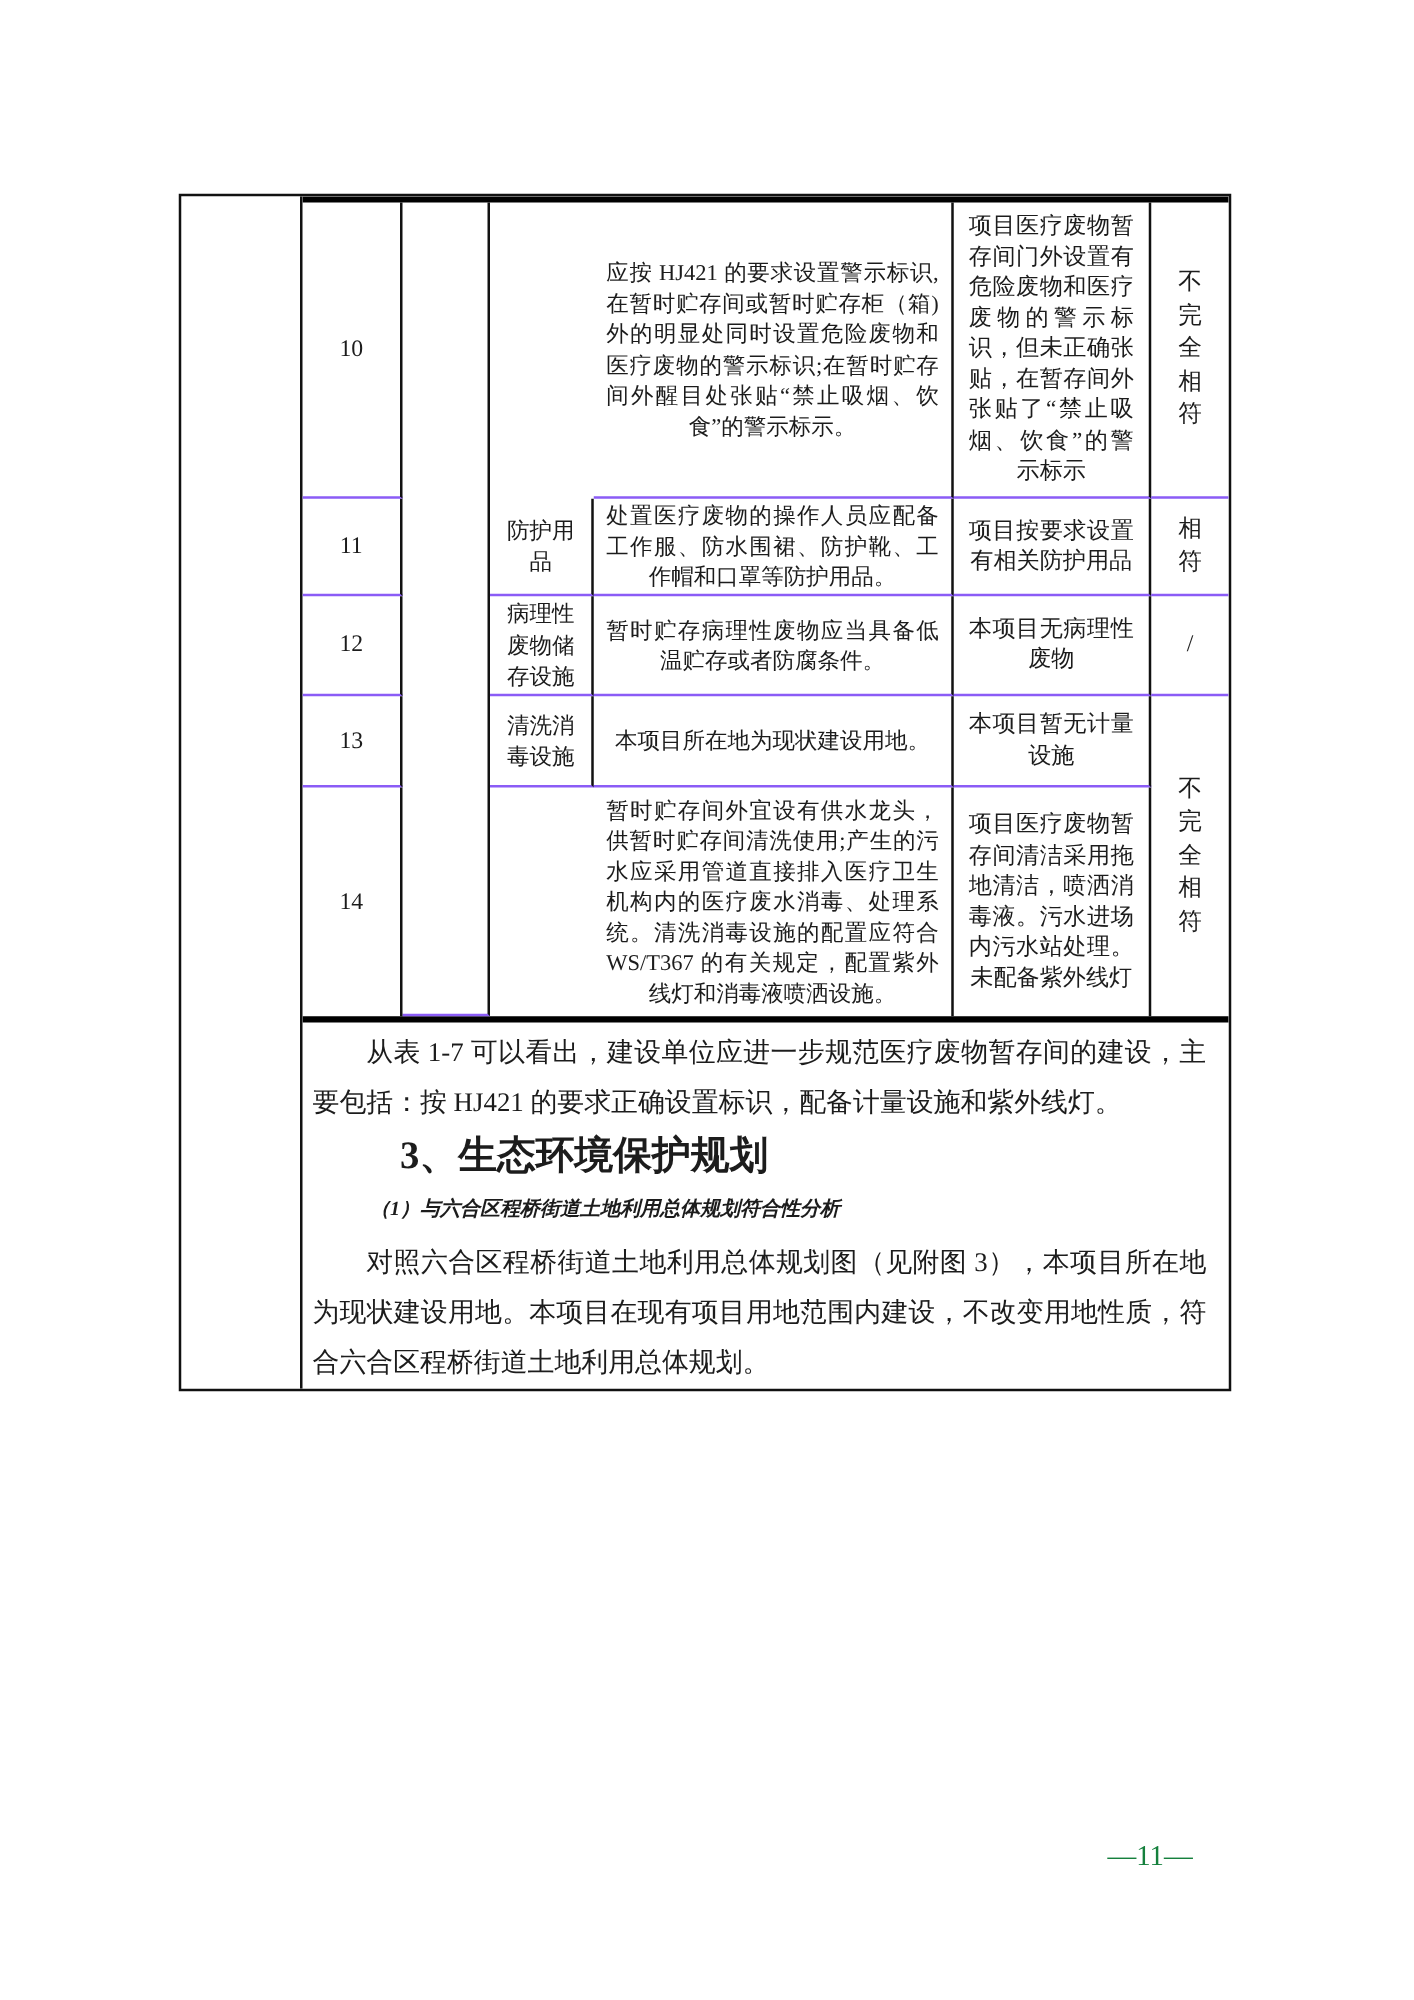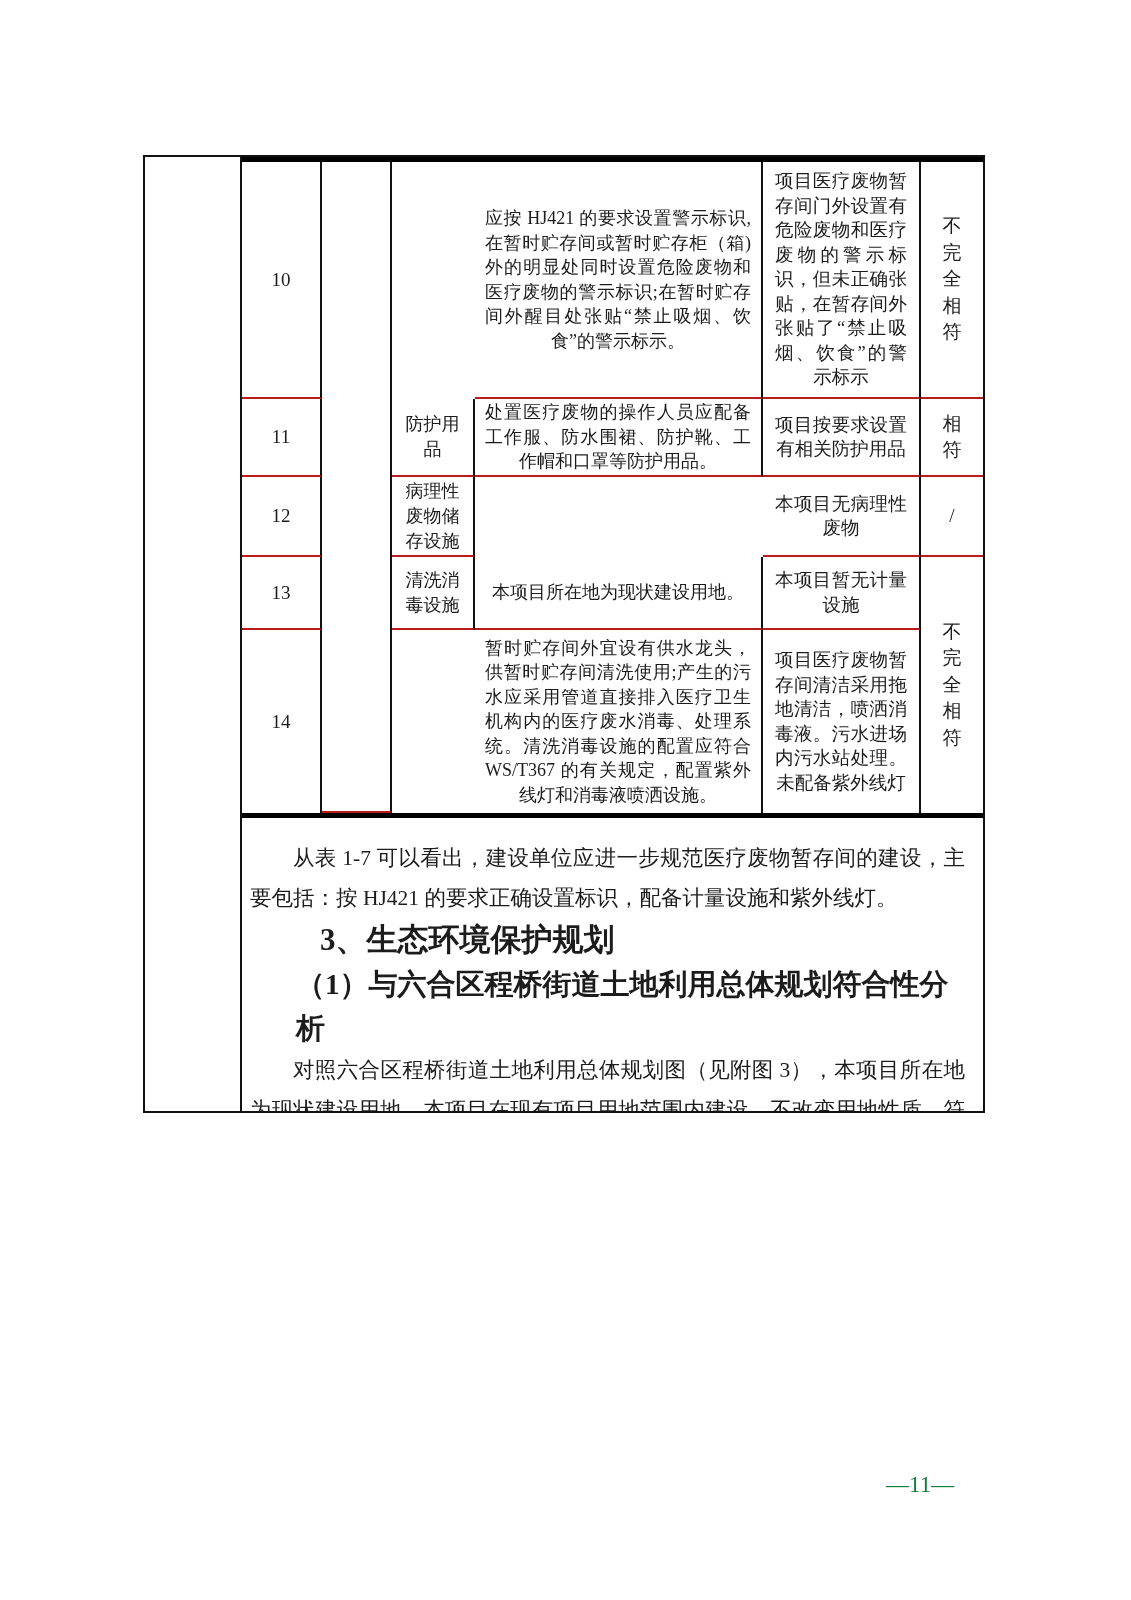--- a/index.html
+++ b/index.html
@@ -28,55 +28,55 @@
   .tbl {
     display:grid;
     grid-template-columns:80px 70px 83px 288px 158px 62px;
     grid-template-rows:237px 78px 80px 73px 183px;
     border-top:5px solid #000;
     border-bottom:5px solid #000;
     box-sizing:content-box;
   }
   .cell {
     border-right:2px solid #111;
-    border-bottom:2px solid #b91c1c;
+    border-bottom:2px solid #8b5cf6;
     box-sizing:border-box;
     display:flex; align-items:center; justify-content:center;
     overflow:hidden;
   }
   .last-col { border-right:none; }
   .bottom-row { border-bottom:none; }
 
   .num  { font-size:19px; }
   .item { font-size:18px; line-height:25px; padding:0 11px; text-align:center; }
   .req  { font-size:18px;   line-height:24.5px; padding:2px 10px; }
   .act  { font-size:18.5px; line-height:24.5px; padding:2px 12px; }
   .req > div, .act > div { width:100%; text-align:justify; text-align-last:center; }
   .st .vtext {
     width:1.15em; margin:0 auto; text-align:center;
     word-break:break-all; font-size:19px; line-height:26.5px;
   }
 
   .text-area {
     flex:1 1 auto;
-    padding:20px 18px 0 8px;
+    padding:4px 18px 0 8px;
     overflow:hidden;
   }
   .para {
     margin:0;
     font-size:21.5px; line-height:40px;
     text-indent:2em; text-align:justify;
   }
   .h3 {
     font-size:31px; font-weight:bold;
     line-height:44px; margin-left:70px;
   }
   .h4 {
-    font-size:29px; font-weight:bold;
-    line-height:44px; margin-left:46px;
+    font-size:16px; font-weight:bold;
+    line-height:44px; margin-left:46px;font-style:italic;
   }
   .pagenum {
     position:absolute; left:886px; top:1472px; width:86px;
     text-align:left; font-size:23px; color:#15803d;
   }
 </style>
 </head>
 <body>
 
 <div class="page">
@@ -115,20 +115,23 @@
         <div class="cell st last-col" style="grid-column:6;grid-row:2">
             <div class="vtext">相符</div>
           </div>
 
         <div class="cell num" style="grid-column:1;grid-row:3">
             <div>12</div>
           </div>
         <div class="cell item" style="grid-column:3;grid-row:3">
             <div>病理性废物储存设施</div>
           </div>
+        <div class="cell req" style="grid-column:4;grid-row:3">
+            <div>暂时贮存病理性废物应当具备低温贮存或者防腐条件。</div>
+          </div>
         <div class="cell act" style="grid-column:5;grid-row:3">
             <div>本项目无病理性废物</div>
           </div>
         <div class="cell st last-col" style="grid-column:6;grid-row:3">
             <div class="vtext">/</div>
           </div>
 
         <div class="cell num" style="grid-column:1;grid-row:4">
             <div>13</div>
           </div>

